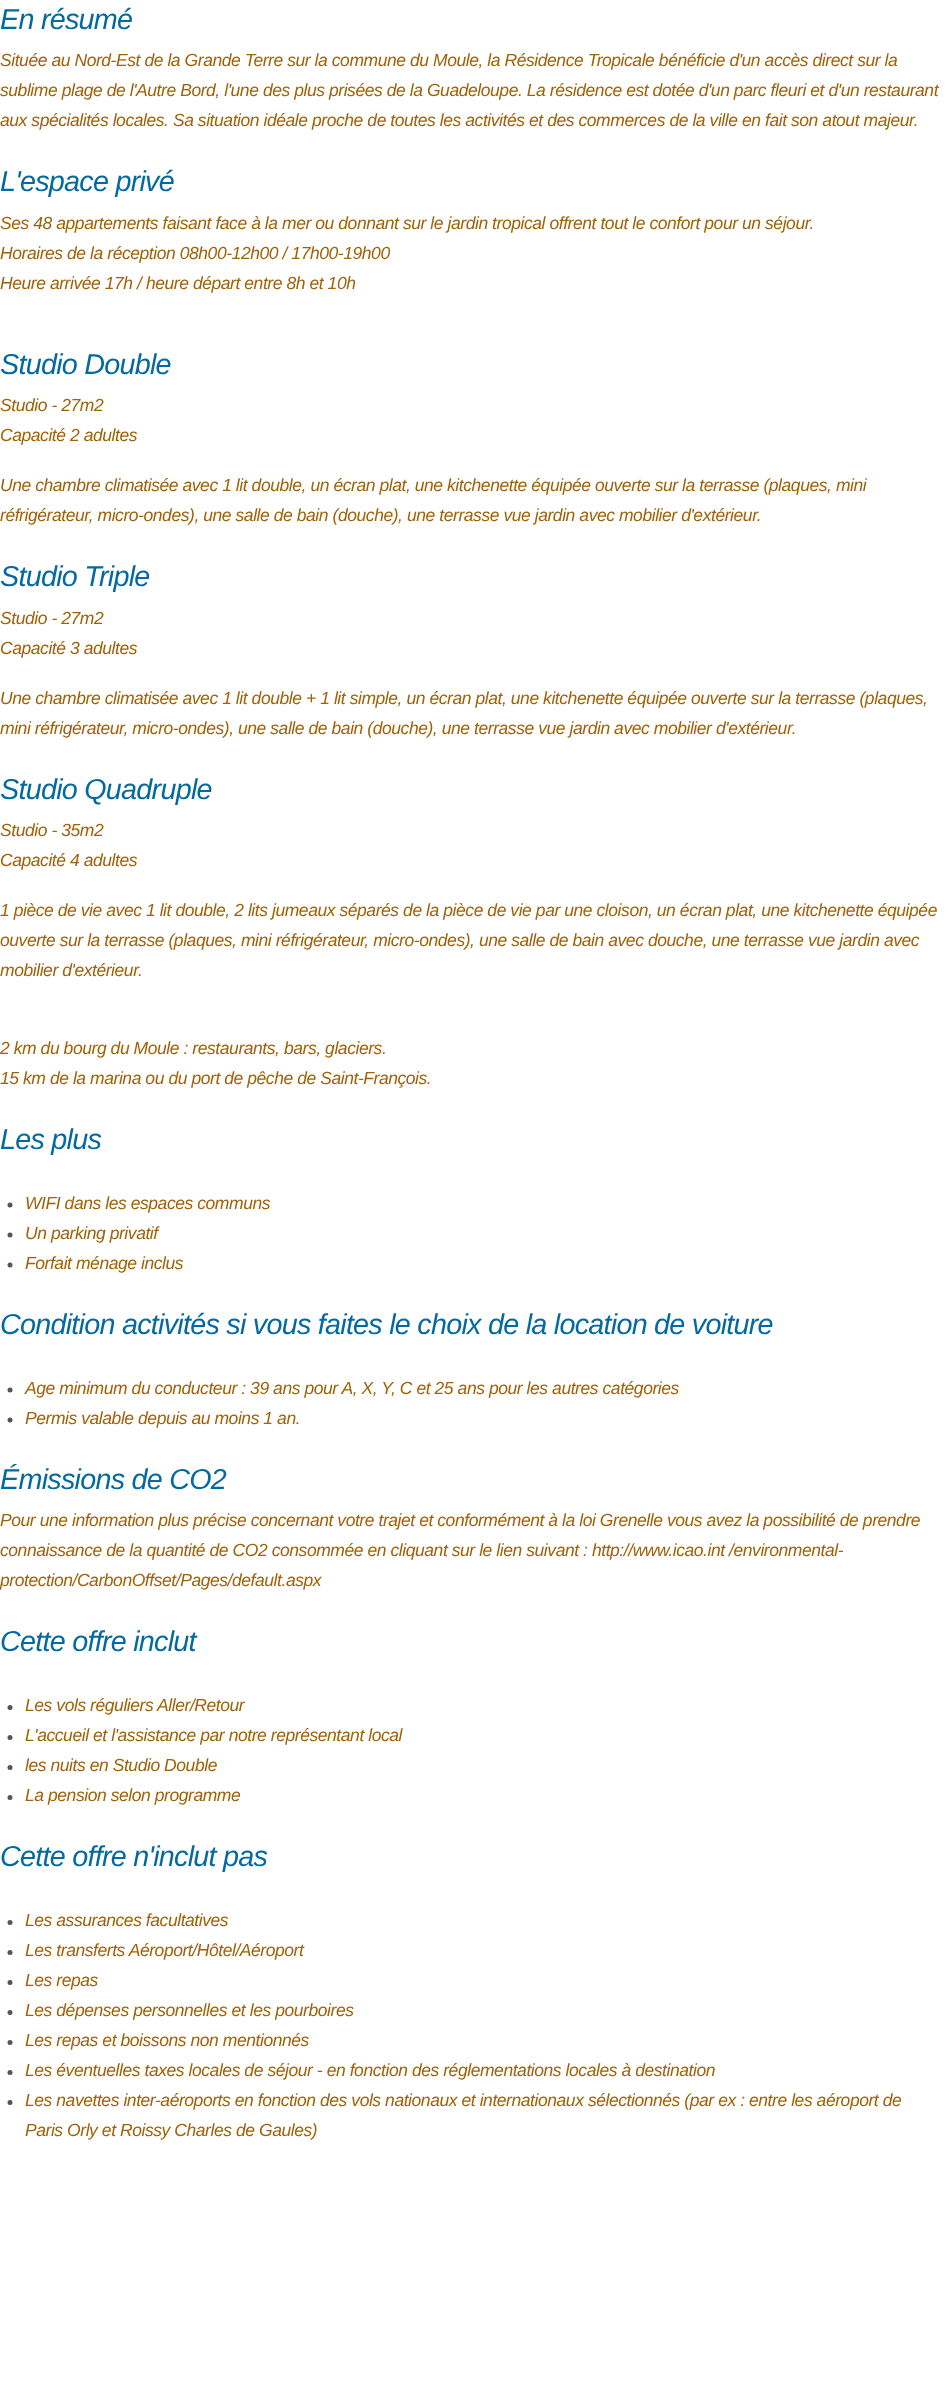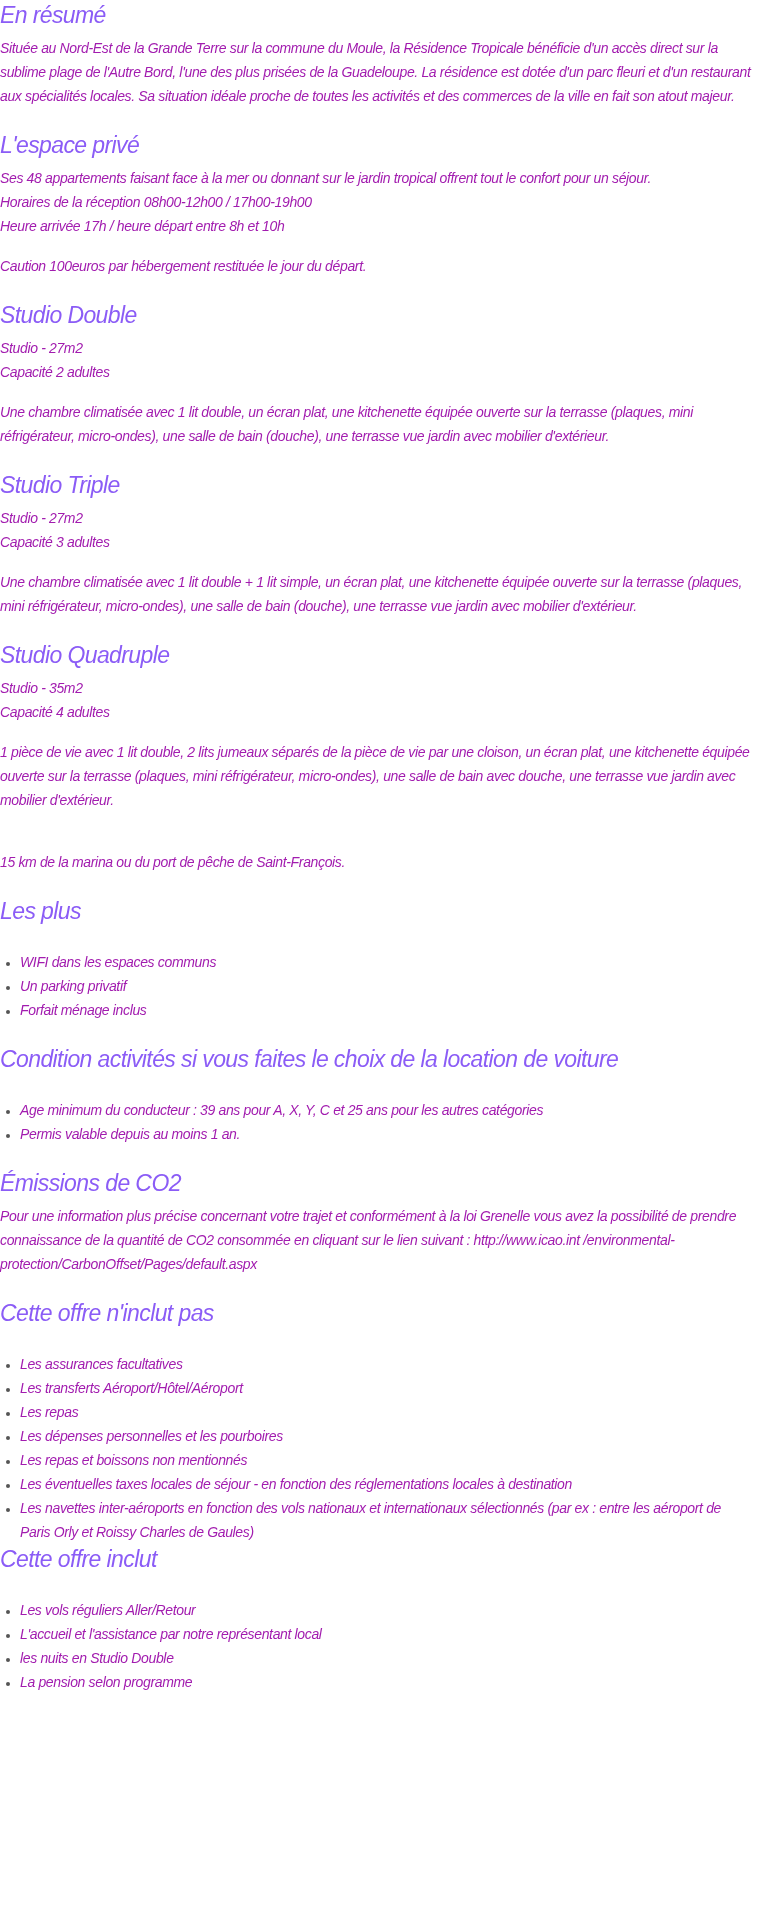--- a/index.html
+++ b/index.html
@@ -6,33 +6,33 @@
     body {
       width: 758px;
       font-family: "Liberation Sans", sans-serif;
       color: #4a4a4a;
     }
     .page { padding: 0 4px 0 0; }
     h2 {
       font-family: "Liberation Sans", sans-serif;
       font-style: italic;
       font-weight: normal;
-      color: #8b5cf6;
+      color: #0369a1;
       font-size: 23px;
       letter-spacing: -0.6px;
       margin: 0;
       line-height: 30px;
     }
     p, li {
       font-style: italic;
       font-size: 14px;
       letter-spacing: -0.35px;
       line-height: 24px;
       margin: 0;
-      color: #a21caf;
+      color: #a16207;
     }
     .section { margin-bottom: 22px; }
     .section h2 { margin-bottom: 6px; }
     .gap { height: 16px; }
     ul { margin: 24px 0 0 0; padding-left: 20px; list-style: disc; }
     li::marker { color: #555; font-size: 12px; }
   </style>
 </head>
 <body>
 
@@ -42,21 +42,20 @@
     <h2>En résumé</h2>
     <p>Située au Nord-Est de la Grande Terre sur la commune du Moule, la Résidence Tropicale bénéficie d'un accès direct sur la sublime plage de l'Autre Bord, l'une des plus prisées de la Guadeloupe. La résidence est dotée d'un parc fleuri et d'un restaurant aux spécialités locales. Sa situation idéale proche de toutes les activités et des commerces de la ville en fait son atout majeur.</p>
   </div>
 
   <div class="section">
     <h2>L'espace privé</h2>
     <p>Ses 48 appartements faisant face à la mer ou donnant sur le jardin tropical offrent tout le confort pour un séjour.</p>
     <p>Horaires de la réception 08h00-12h00 / 17h00-19h00</p>
     <p>Heure arrivée 17h / heure départ entre 8h et 10h</p>
     <div class="gap"></div>
-    <p>Caution 100euros par hébergement restituée le jour du départ.</p>
   </div>
 
   <div class="section">
     <h2>Studio Double</h2>
     <p>Studio - 27m2</p>
     <p>Capacité 2 adultes</p>
     <div class="gap"></div>
     <p>Une chambre climatisée avec 1 lit double, un écran plat, une kitchenette équipée ouverte sur la terrasse (plaques, mini réfrigérateur, micro-ondes), une salle de bain (douche), une terrasse vue jardin avec mobilier d'extérieur.</p>
   </div>
 
@@ -71,20 +70,21 @@
   <div class="section">
     <h2>Studio Quadruple</h2>
     <p>Studio - 35m2</p>
     <p>Capacité 4 adultes</p>
     <div class="gap"></div>
     <p>1 pièce de vie avec 1 lit double, 2 lits jumeaux séparés de la pièce de vie par une cloison, un écran plat, une kitchenette équipée ouverte sur la terrasse (plaques, mini réfrigérateur, micro-ondes), une salle de bain avec douche, une terrasse vue jardin avec mobilier d'extérieur.</p>
   </div>
 
   <div class="section">
     <div class="gap"></div>
+    <p>2 km du bourg du Moule : restaurants, bars, glaciers.</p>
     <p>15 km de la marina ou du port de pêche de Saint-François.</p>
   </div>
 
   <div class="section">
     <h2>Les plus</h2>
     <ul>
       <li>WIFI dans les espaces communs</li>
       <li>Un parking privatif</li>
       <li>Forfait ménage inclus</li>
     </ul>
@@ -96,36 +96,36 @@
       <li>Age minimum du conducteur : 39 ans pour A, X, Y, C et 25 ans pour les autres catégories</li>
       <li>Permis valable depuis au moins 1 an.</li>
     </ul>
   </div>
 
   <div class="section">
     <h2>Émissions de CO2</h2>
     <p>Pour une information plus précise concernant votre trajet et conformément à la loi Grenelle vous avez la possibilité de prendre connaissance de la quantité de CO2 consommée en cliquant sur le lien suivant : http://www.icao.int /environmental-protection/CarbonOffset/Pages/default.aspx</p>
   </div>
 
+  <div class="section">
+    <h2>Cette offre inclut</h2>
+    <ul>
+      <li>Les vols réguliers Aller/Retour</li>
+      <li>L'accueil et l'assistance par notre représentant local</li>
+      <li>les nuits en Studio Double</li>
+      <li>La pension selon programme</li>
+    </ul>
+  </div>
+
   <div class="section" style="margin-bottom:0">
     <h2>Cette offre n'inclut pas</h2>
     <ul>
       <li>Les assurances facultatives</li>
       <li>Les transferts Aéroport/Hôtel/Aéroport</li>
       <li>Les repas</li>
       <li>Les dépenses personnelles et les pourboires</li>
       <li>Les repas et boissons non mentionnés</li>
       <li>Les éventuelles taxes locales de séjour - en fonction des réglementations locales à destination</li>
       <li>Les navettes inter-aéroports en fonction des vols nationaux et internationaux sélectionnés (par ex : entre les aéroport de Paris Orly et Roissy Charles de Gaules)</li>
     </ul>
   </div>
 
-  <div class="section">
-    <h2>Cette offre inclut</h2>
-    <ul>
-      <li>Les vols réguliers Aller/Retour</li>
-      <li>L'accueil et l'assistance par notre représentant local</li>
-      <li>les nuits en Studio Double</li>
-      <li>La pension selon programme</li>
-    </ul>
-  </div>
-
 </div>
 
 </body></html>

